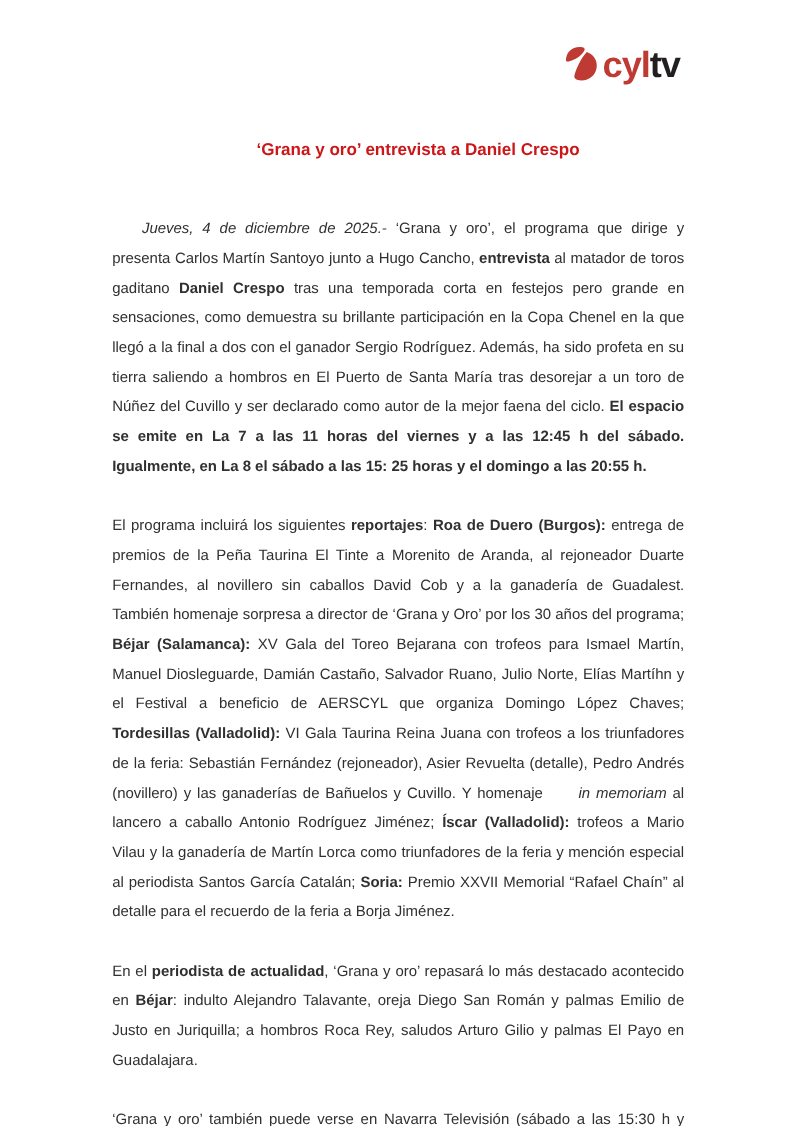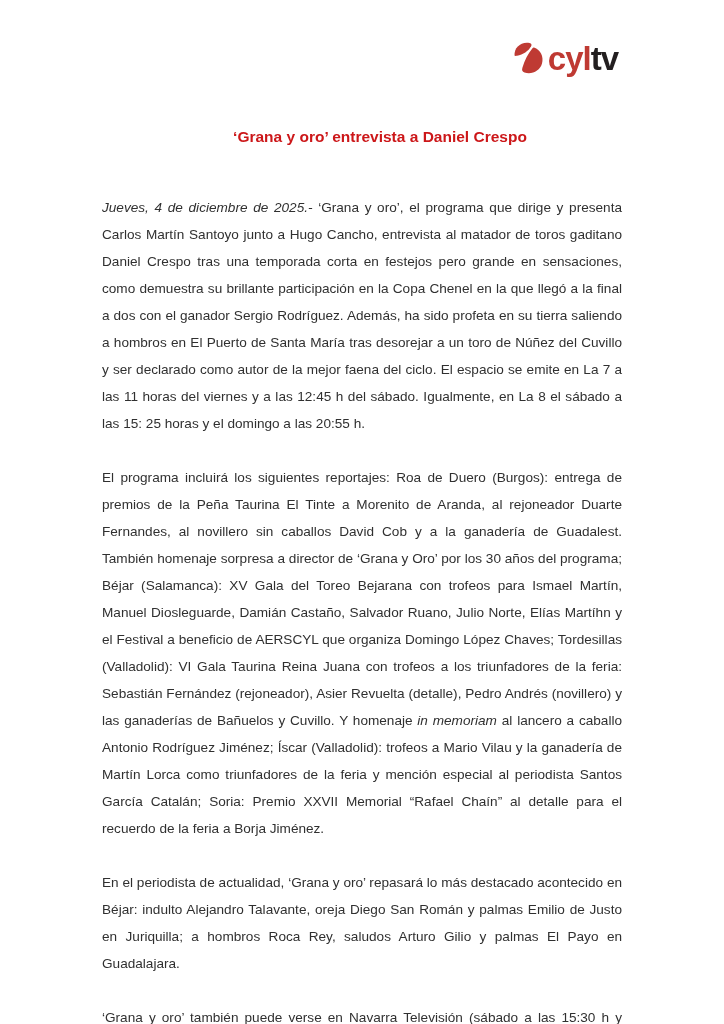--- a/index.html
+++ b/index.html
@@ -54,22 +54,22 @@
     top: 194px;
     left: 102px;
     width: 520px;
   }
   .content p {
     font-size: 13.6px;
     line-height: 27px;
     text-align: justify;
     margin: 0 0 27px 0;
   }
-  .content p span.b { font-weight: normal; }
-  .content p span.i { font-style: italic; }
+  .content p span.b { font-weight: bold; }
+  .content p span.i { font-style: italic; margin-left: 27px; }
 </style>
 </head>
 <body>
 
 <div class="page">
 
   <div class="logo">
     <svg width="32" height="36" viewBox="0 0 32 36" aria-hidden="true">
       <path fill="#bf3a33" d="M2.5,15.5 C2,7.5 9,1.5 17.5,3 C19.5,3.4 20,4.6 19,6.4
                C16.5,10.8 11,14.6 5,15.8 C3.8,16 2.6,16 2.5,15.5 Z"></path>

